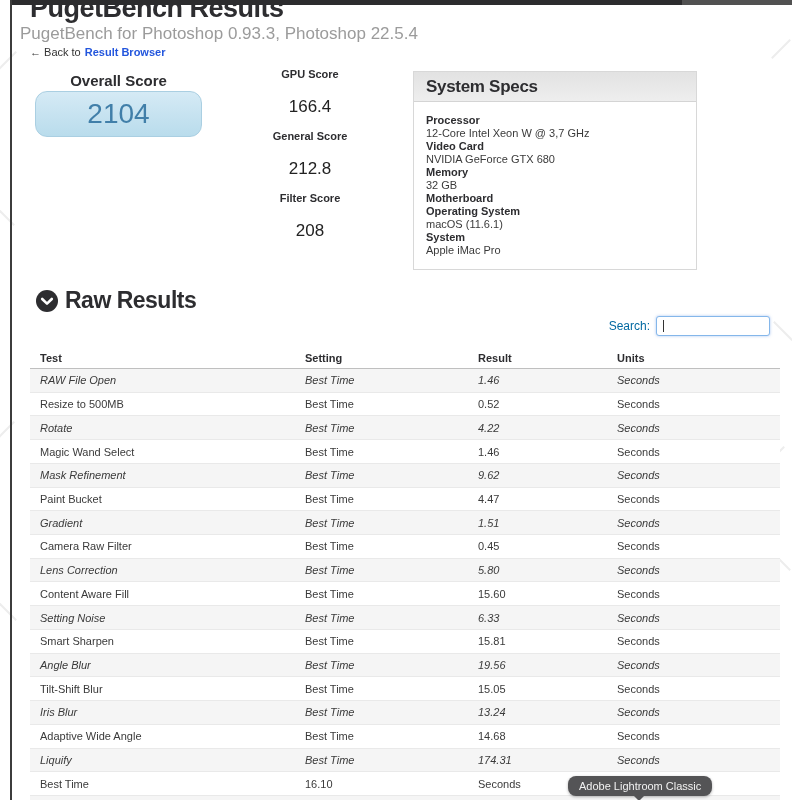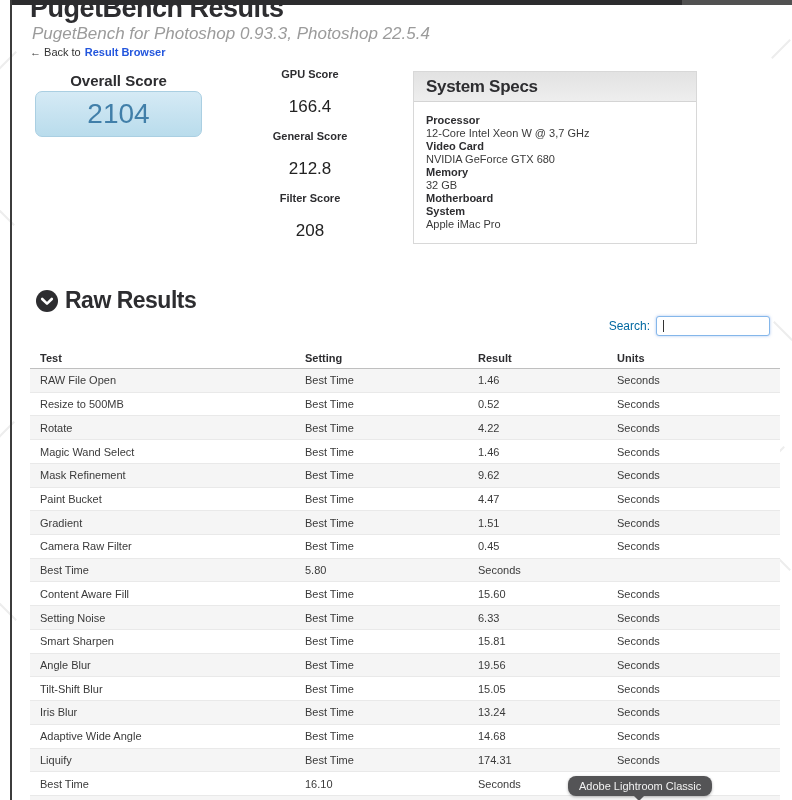--- a/index.html
+++ b/index.html
@@ -11,29 +11,29 @@
   .left-rule { position:absolute; left:10px; top:0; width:2px; height:800px; background:#3c3c3c; z-index:6; }
   
   .top-strip { position:absolute; left:11px; top:0; width:781px; height:5px; z-index:5;
     background:linear-gradient(to right,#2c2c2e 0,#2c2c2e 671px,#515151 671px,#515151 100%); }
   
   .deco { position:absolute; background:#ededed; width:26px; height:2px; z-index:0; }
 
   
   .h1 { position:absolute; left:30px; top:-7px; font-size:27px; font-weight:800; letter-spacing:-0.5px;
         color:#2d2d30; z-index:1; }
-  .subtitle { position:absolute; left:32px; top:24px; font-size:17px; color:#9b9b9b;font-style:italic; }
+  .subtitle { position:absolute; left:20px; top:24px; font-size:17px; color:#9b9b9b; }
   .back-row { position:absolute; left:30px; top:46px; font-size:11px; color:#333; }
   .back-link { color:#2356dd; font-weight:bold; text-decoration:none; margin-left:4px; cursor:pointer; }
 
   
   .overall-label { position:absolute; left:35px; top:72px; width:167px; text-align:center;
         font-size:15px; font-weight:bold; color:#2d2d30; }
   .overall-box { position:absolute; left:35px; top:91px; width:167px; height:46px;
-        background:linear-gradient(to bottom,#d5eaf5,#b9dcec); border:1px solid #aacfe2; border-radius:7px;
+        background:linear-gradient(to bottom,#d5eaf5,#b9dcec); border:1px solid #aacfe2; border-radius:12px;
         display:flex; align-items:center; justify-content:center;
         font-size:28px; color:#417fa9; }
   .sub-scores { position:absolute; left:250px; top:68px; width:120px; text-align:center; }
   .sub-score { margin-bottom:13px; }
   .sub-score .lbl { font-size:11px; font-weight:bold; color:#2d2d30; }
   .sub-score .val { font-size:17px; color:#222; margin-top:17px; }
 
   
   .specs { position:absolute; left:413px; top:71px; width:284px; border:1px solid #d8d8d8;
         background:#fff; z-index:1; }
@@ -57,21 +57,21 @@
         box-shadow:0 0 3px rgba(100,150,230,.55); outline:none; font-size:12px; padding:0 4px;
         font-family:"Liberation Sans", sans-serif; position:relative; }
   .caret { position:absolute; right:106px; top:4px; width:1px; height:12px; background:#333; z-index:2; }
 
   
   .results-table { position:absolute; left:30px; top:347px; width:750px; z-index:1; }
   .t-head, .t-row { display:grid; grid-template-columns:265px 173px 139px 173px; align-items:center; }
   .t-head { height:22px; border-bottom:1px solid #bfbfbf; }
   .t-head .cell { font-size:11px; font-weight:bold; color:#2d2d30; padding-left:10px; }
   .t-row { height:23.72px; border-bottom:1px solid #e9e9e9; background:#fff; }
-  .t-row.odd { background:#f5f5f5; }
+  .t-row.odd { background:#f5f5f5;font-style:italic; }
   .t-row .cell { font-size:11px; color:#3a3a3a; padding-left:10px; white-space:nowrap; }
   .t-row.partial { height:24px; background:#f5f5f5; }
 
   
   .tooltip { position:absolute; left:568px; top:776px; background:#545456; color:#f2f2f2;
         font-size:11px; padding:4px 11px; border-radius:8px; z-index:8; white-space:nowrap;
         box-shadow:0 1px 3px rgba(0,0,0,.3); }
   .tooltip::after { content:""; position:absolute; left:66px; bottom:-5px; width:0; height:0;
         border-left:5px solid transparent; border-right:5px solid transparent;
         border-top:5px solid #545456; }
@@ -135,20 +135,24 @@
   <div>
     <div class="spec-label">Memory</div>
     <div class="spec-value">32 GB</div>
   </div>
 
   <div>
     <div class="spec-label">Motherboard</div>
 
   </div>
 
+  <div>
+    <div class="spec-label">Operating System</div>
+    <div class="spec-value">macOS (11.6.1)</div>
+  </div>
 
   <div>
     <div class="spec-label">System</div>
     <div class="spec-value">Apple iMac Pro</div>
   </div>
 </div>
   </div>
 
   <div class="raw-header">
     <svg class="chev-circle" viewBox="0 0 22 22">
@@ -225,20 +229,21 @@
   </div>
 
   <div class="t-row">
     <div class="cell">Camera Raw Filter</div>
     <div class="cell">Best Time</div>
     <div class="cell">0.45</div>
     <div class="cell">Seconds</div>
   </div>
 
   <div class="t-row odd">
+    <div class="cell">Lens Correction</div>
     <div class="cell">Best Time</div>
     <div class="cell">5.80</div>
     <div class="cell">Seconds</div>
   </div>
 
   <div class="t-row">
     <div class="cell">Content Aware Fill</div>
     <div class="cell">Best Time</div>
     <div class="cell">15.60</div>
     <div class="cell">Seconds</div>

